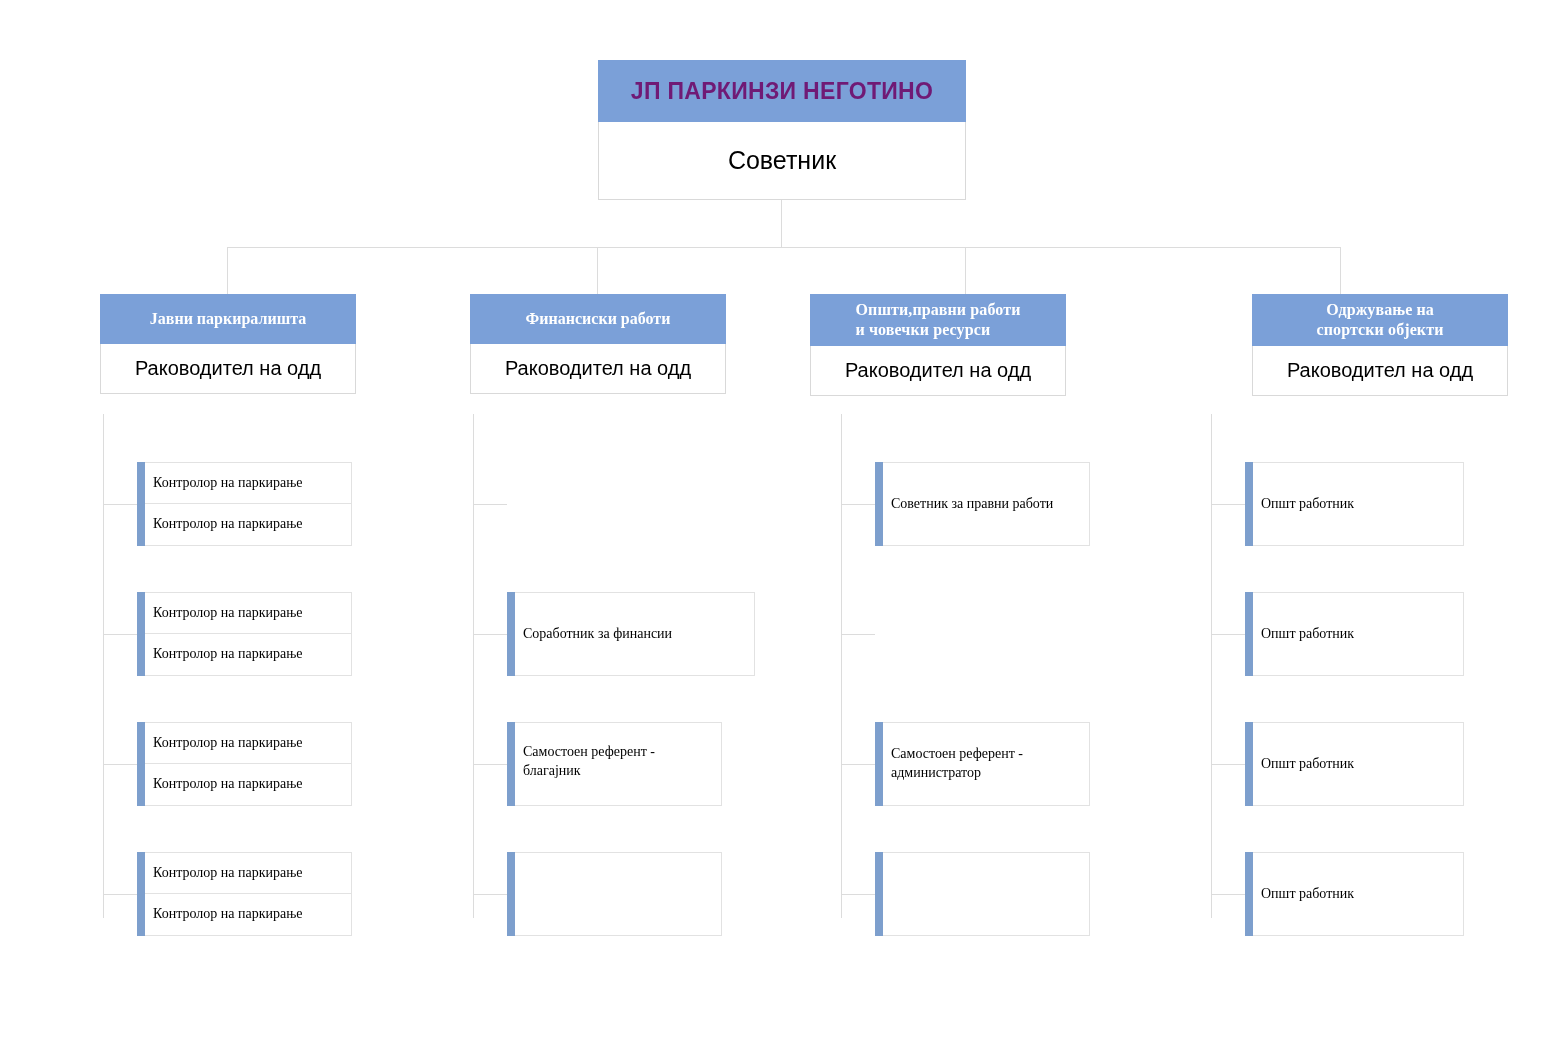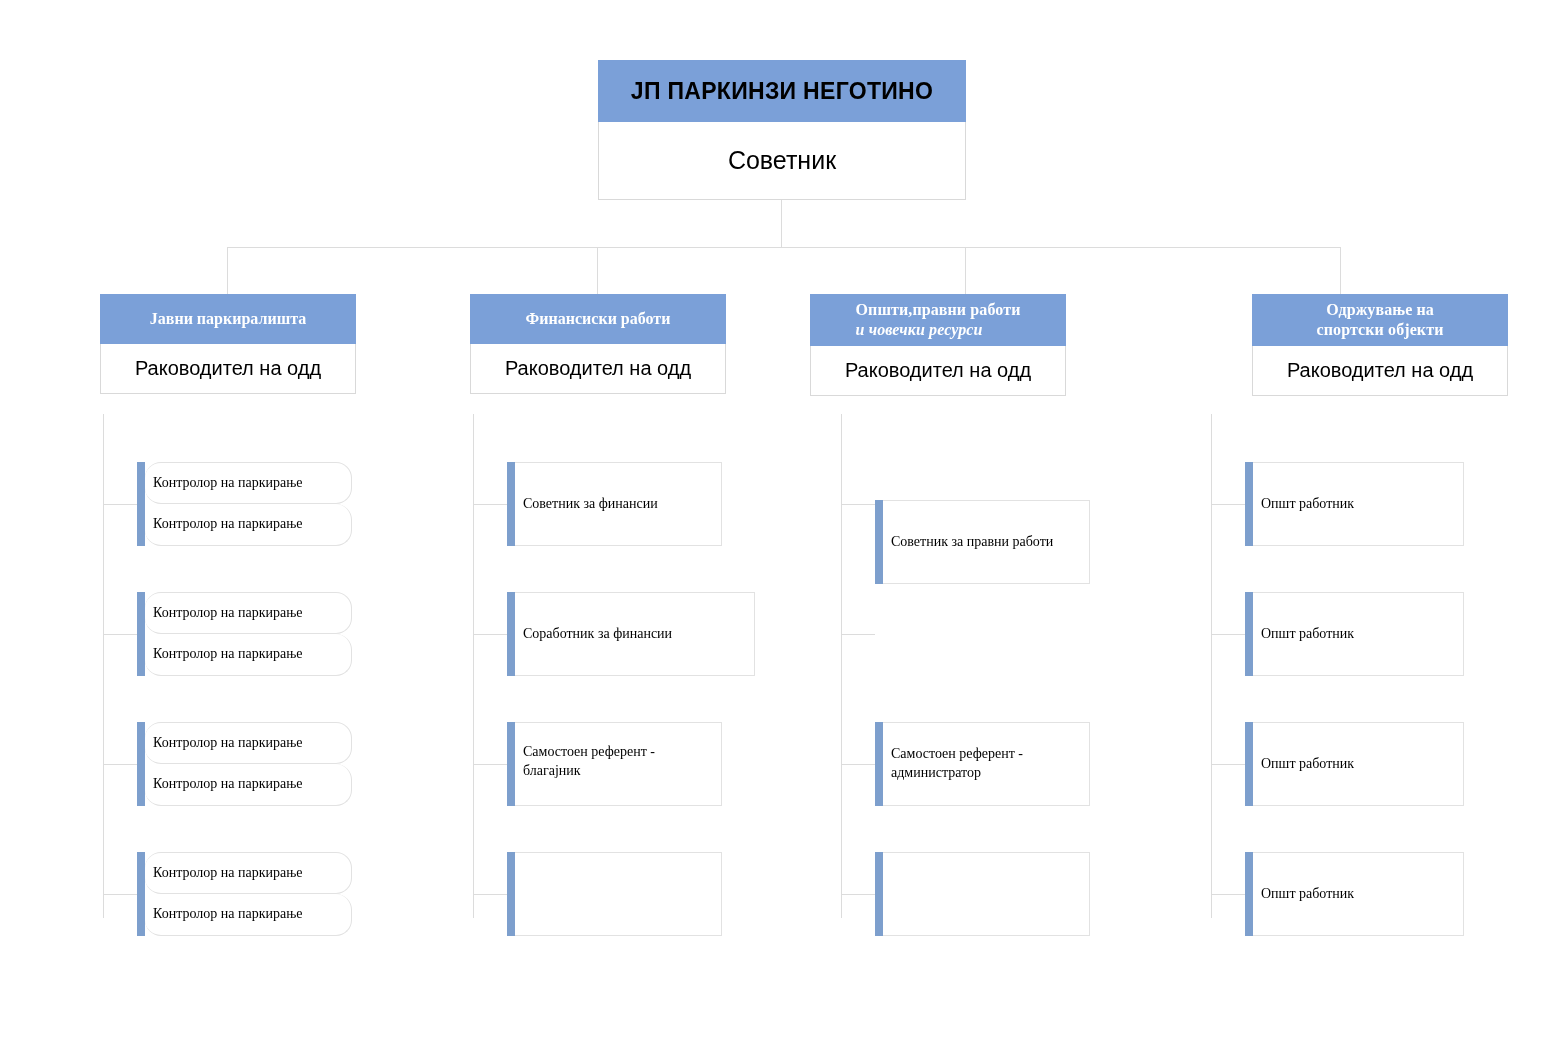--- a/index.html
+++ b/index.html
@@ -19,21 +19,21 @@
   
   .root-node {
     position: absolute;
     left: 598px;
     top: 60px;
     width: 368px;
   }
   .root-head {
     height: 62px;
     background: #7ba0d8;
-    color: #000000;
+    color: #701a75;
     font-family: "Liberation Sans", sans-serif;
     font-size: 23px;
     font-weight: bold;
     letter-spacing: 0.3px;
     display: flex;
     align-items: center;
     justify-content: center;
     box-sizing: border-box;
   }
   .root-body {
@@ -115,21 +115,21 @@
     color: #000000;
     font-family: "Liberation Serif", serif;
     font-size: 14px;
     padding: 4px 8px;
     display: flex;
     align-items: center;
     box-sizing: border-box;
     line-height: 1.35;
   }
   .child-box + .child-box { border-top: none; }
-  .child-box.h42 { height: 42px; border-radius: 16px; }
+  .child-box.h42 { height: 42px; }
   .child-box.h84 { height: 84px; }
 </style>
 </head>
 <body>
 
 <div id="canvas">
 
   <div class="root-node">
     <div class="root-head">ЈП ПАРКИНЗИ НЕГОТИНО</div>
     <div class="root-body">Советник</div>
@@ -185,26 +185,20 @@
   <div class="dept" style="left:470px; top:294px;">
     <div class="dept-head">Финансиски работи</div>
     <div class="dept-body">Раководител на одд</div>
   </div>
   <div class="conn conn-v" style="left:473px; top:414px; height:504px;"></div>
   <div class="conn conn-h" style="left:473px; top:504px; width:34px;"></div>
   <div class="conn conn-h" style="left:473px; top:634px; width:34px;"></div>
   <div class="conn conn-h" style="left:473px; top:764px; width:34px;"></div>
   <div class="conn conn-h" style="left:473px; top:894px; width:34px;"></div>
 
-  <div class="child-group" style="left:507px; top:462px; width:215px;">
-    <div class="accent-bar"></div>
-    <div class="child-stack">
-      <div class="child-box h84">Советник за финансии</div>
-    </div>
-  </div>
   <div class="child-group" style="left:507px; top:592px; width:248px;">
     <div class="accent-bar"></div>
     <div class="child-stack">
       <div class="child-box h84">Соработник за финансии</div>
     </div>
   </div>
   <div class="child-group" style="left:507px; top:722px; width:215px;">
     <div class="accent-bar"></div>
     <div class="child-stack">
       <div class="child-box h84" style="align-items:flex-start; padding-top:20px;">Самостоен референт - благајник</div>
@@ -214,32 +208,32 @@
     <div class="accent-bar"></div>
     <div class="child-stack">
       <div class="child-box h84"></div>
     </div>
   </div>
 
   <div class="dept" style="left:810px; top:294px;">
     <div class="dept-head two-line">
       <span style="display:block;">
         <span style="display:block; text-align:left;">Општи,правни работи</span>
-        <span style="display:block; text-align:left;font-style:italic;">и човечки ресурси</span>
+        <span style="display:block; text-align:left;">и човечки ресурси</span>
       </span>
     </div>
     <div class="dept-body">Раководител на одд</div>
   </div>
   <div class="conn conn-v" style="left:841px; top:414px; height:504px;"></div>
   <div class="conn conn-h" style="left:841px; top:504px; width:34px;"></div>
   <div class="conn conn-h" style="left:841px; top:634px; width:34px;"></div>
   <div class="conn conn-h" style="left:841px; top:764px; width:34px;"></div>
   <div class="conn conn-h" style="left:841px; top:894px; width:34px;"></div>
 
-  <div class="child-group" style="left:875px; top:462px; width:215px;margin-top:38px;">
+  <div class="child-group" style="left:875px; top:462px; width:215px;">
     <div class="accent-bar"></div>
     <div class="child-stack">
       <div class="child-box h84">Советник за правни работи</div>
     </div>
   </div>
   <div class="child-group" style="left:875px; top:722px; width:215px;">
     <div class="accent-bar"></div>
     <div class="child-stack">
       <div class="child-box h84" style="align-items:flex-start; padding-top:22px;">Самостоен референт - администратор</div>
     </div>

